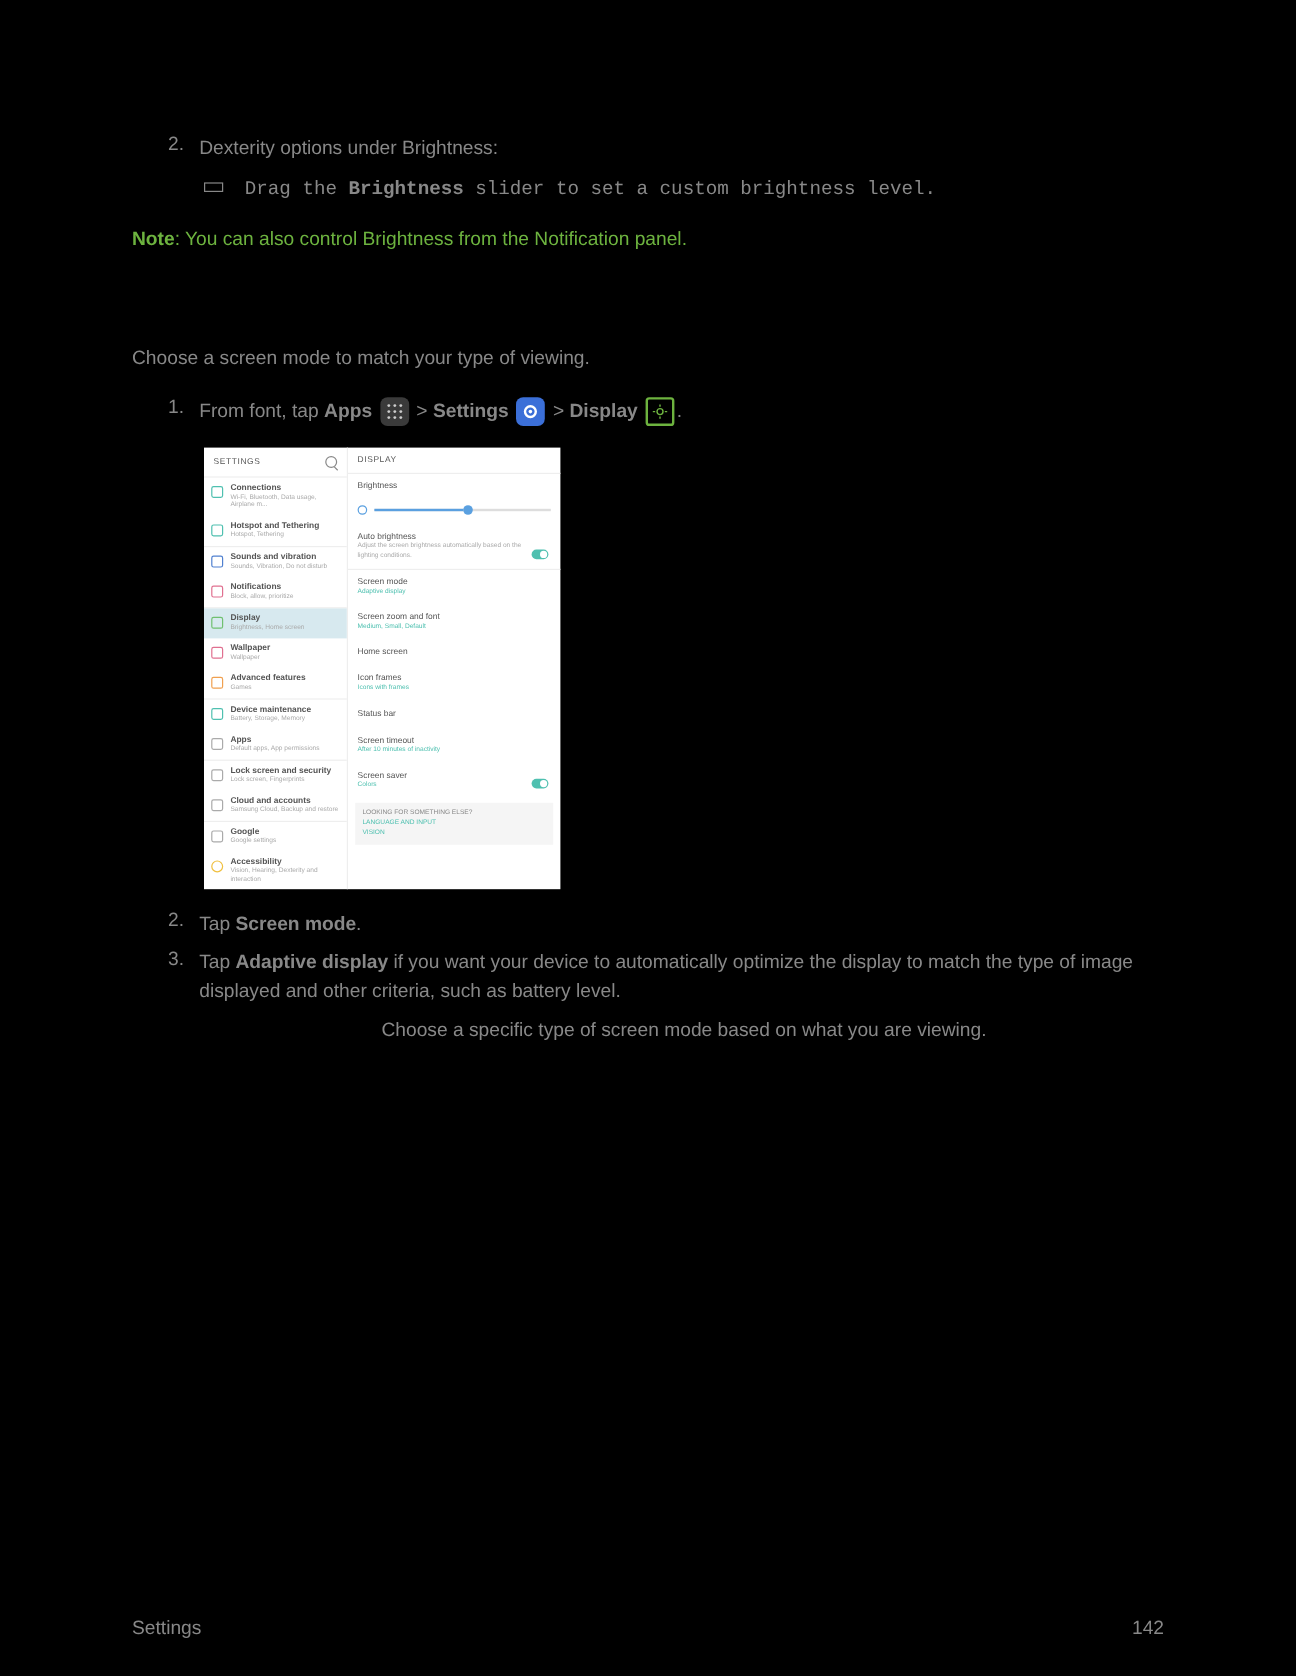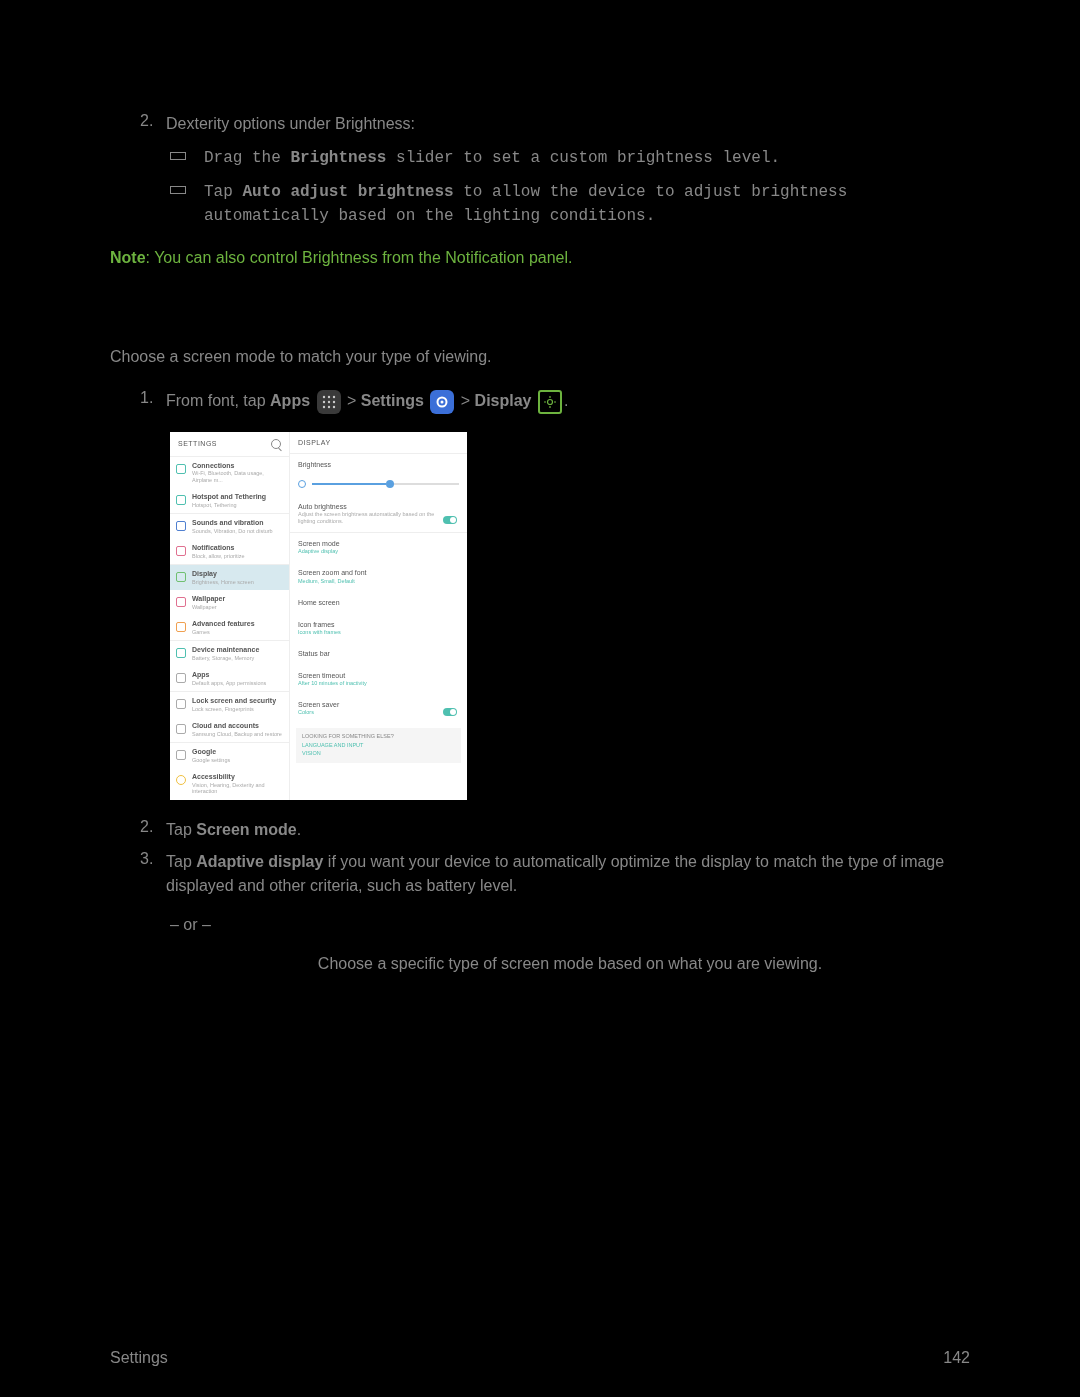--- a/index.html
+++ b/index.html
@@ -73,26 +73,20 @@
     <div class="txt">Dexterity options under Brightness:</div>
   </div>
 
   <div class="square-item">
     <div class="square"></div>
     <div class="txt">
       <span>Drag the </span><span class="b">Brightness</span><span> slider to set a custom brightness level.</span>
     </div>
   </div>
 
-  <div class="square-item">
-    <div class="square"></div>
-    <div class="txt">
-      <span>Tap </span><span class="b">Auto adjust brightness</span><span> to allow the device to adjust brightness automatically based on the lighting conditions.</span>
-    </div>
-  </div>
 
   <div class="note">
     <b>Note</b><span>: You can also control Brightness from the Notification panel.</span>
   </div>
 
   <div class="sec-intro">Choose a screen mode to match your type of viewing.</div>
 
   <div class="num-item">
     <div class="num">1.</div>
     <div class="txt">
@@ -300,21 +294,20 @@
     </div>
   </div>
 
   <div class="num-item">
     <div class="num">3.</div>
     <div class="txt">
       <span>Tap </span><span class="b">Adaptive display</span><span> if you want your device to automatically optimize the display to match the type of image displayed and other criteria, such as battery level.</span>
     </div>
   </div>
 
-  <div class="or">‒ or ‒</div>
   <div class="final">Choose a specific type of screen mode based on what you are viewing.</div>
 
 </div>
 
 <div class="footer">
   <span>Settings</span>
   <span>142</span>
 </div>
 
 </body></html>

